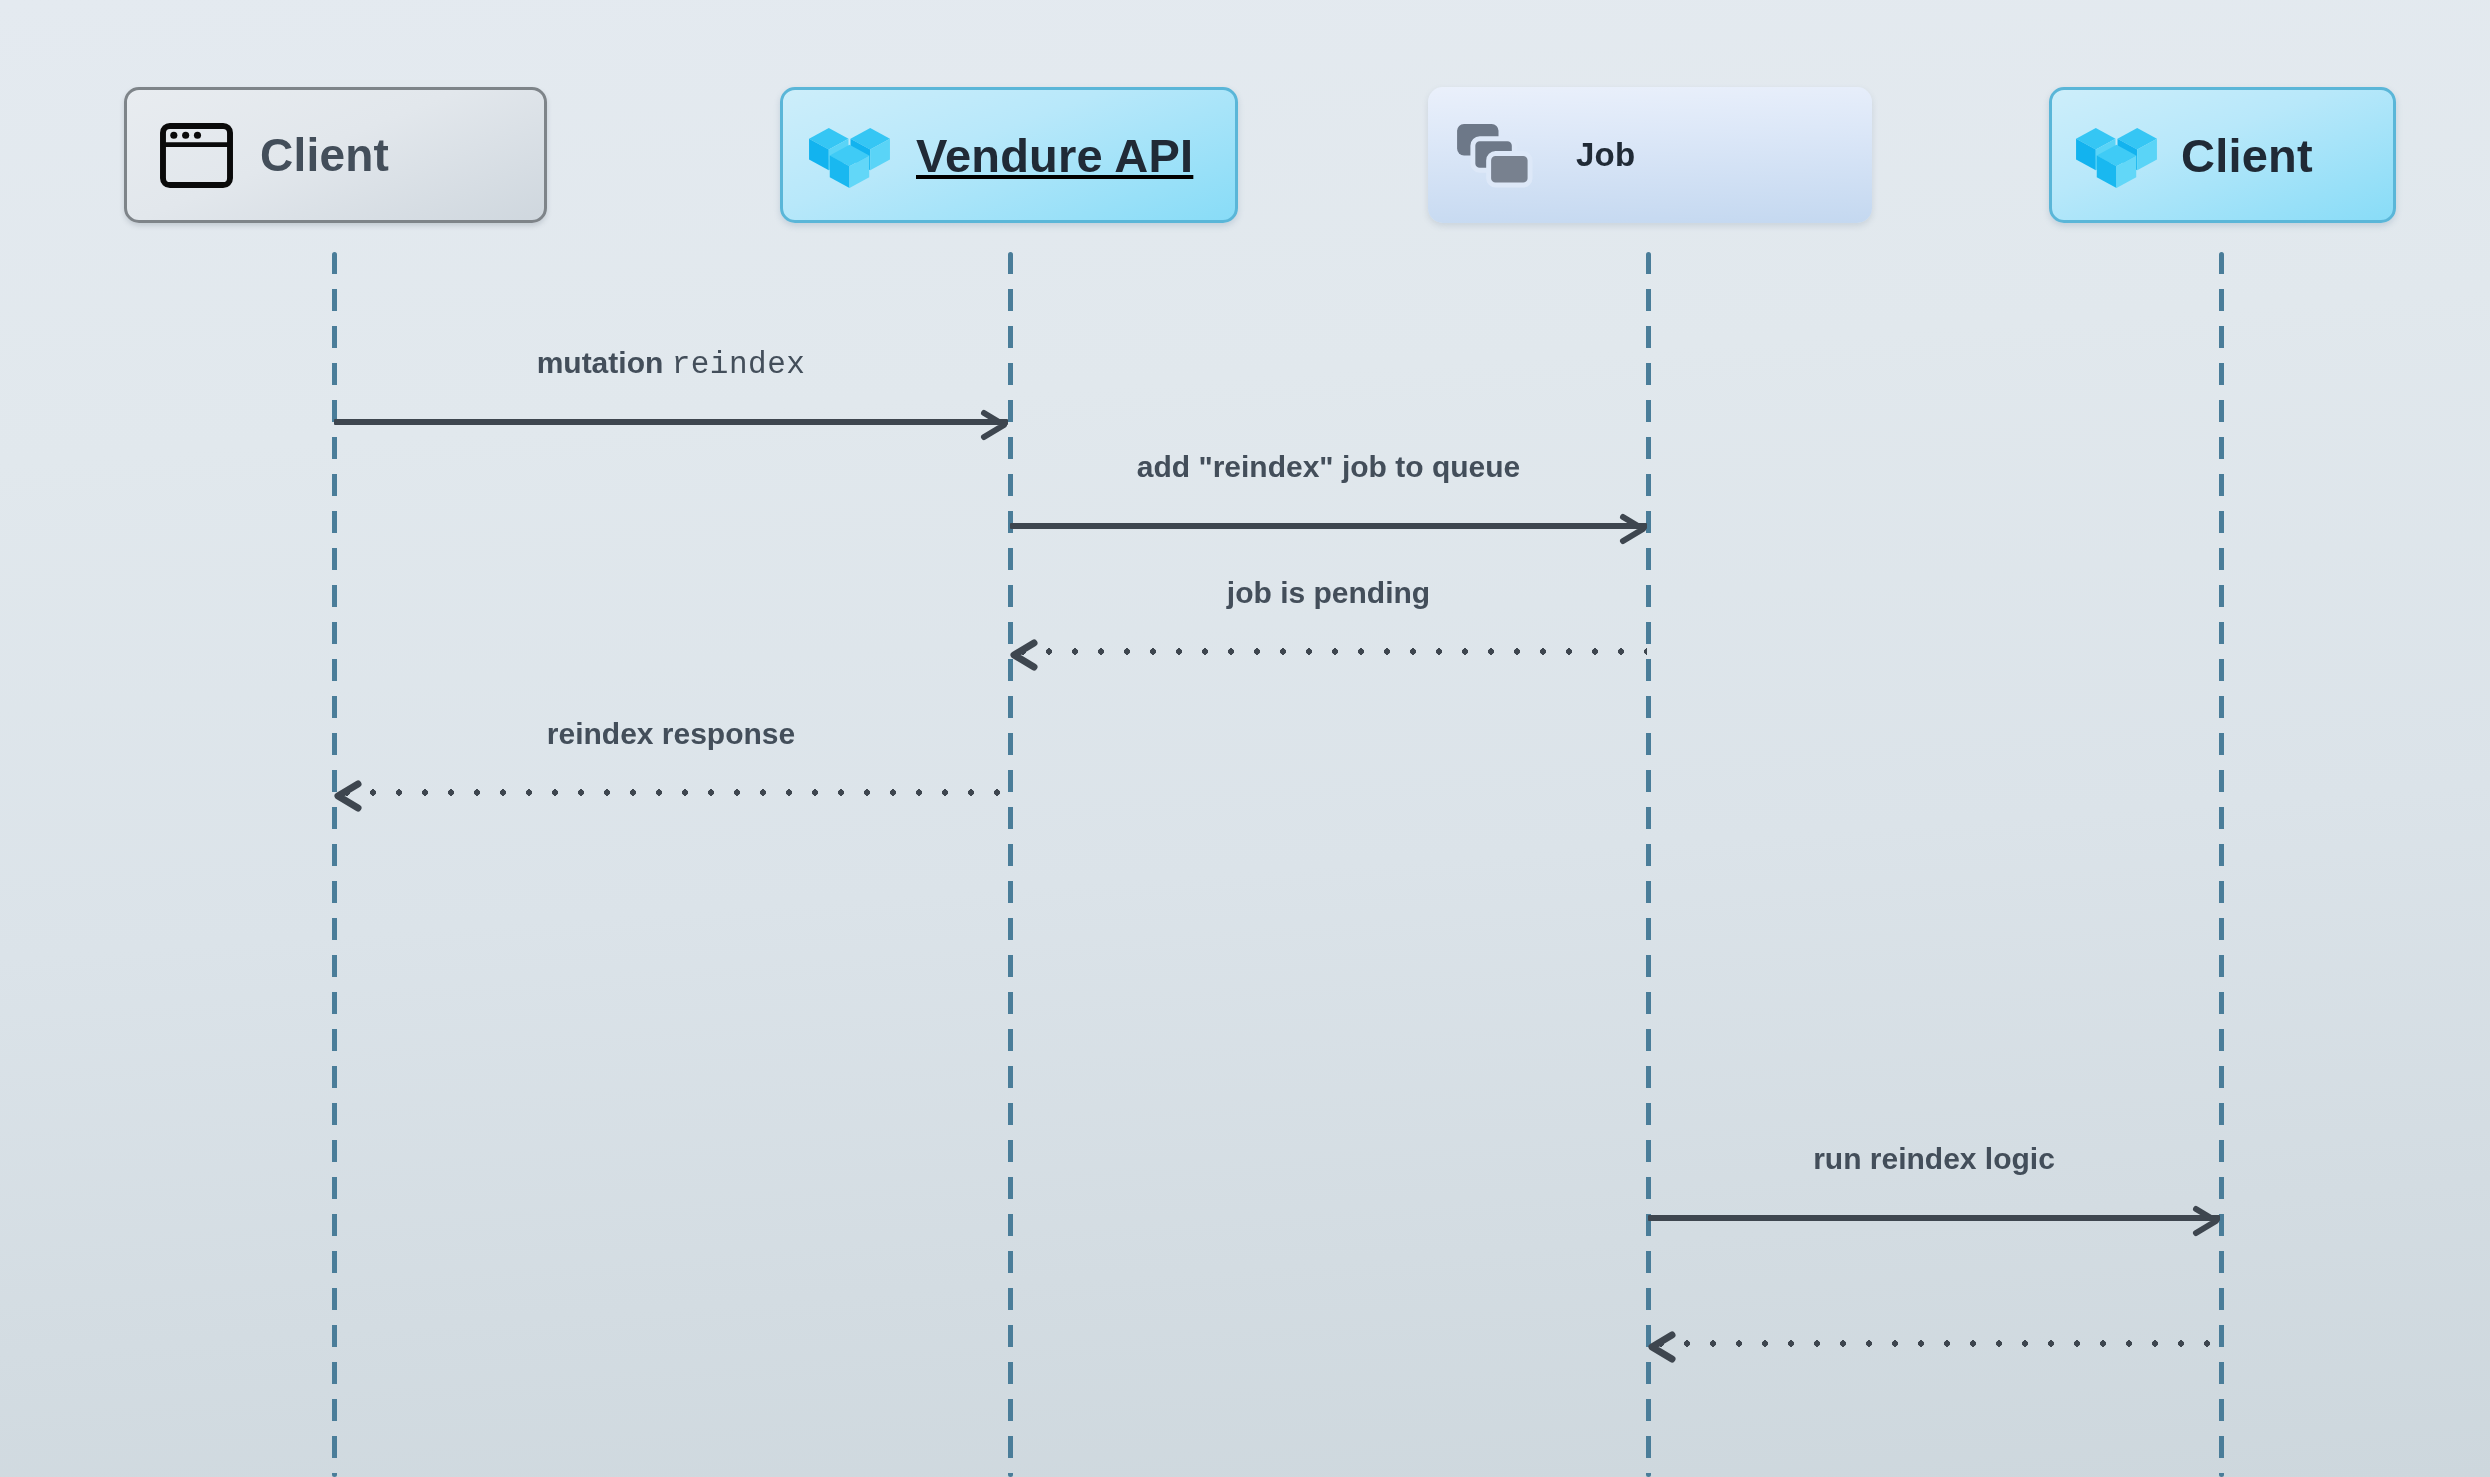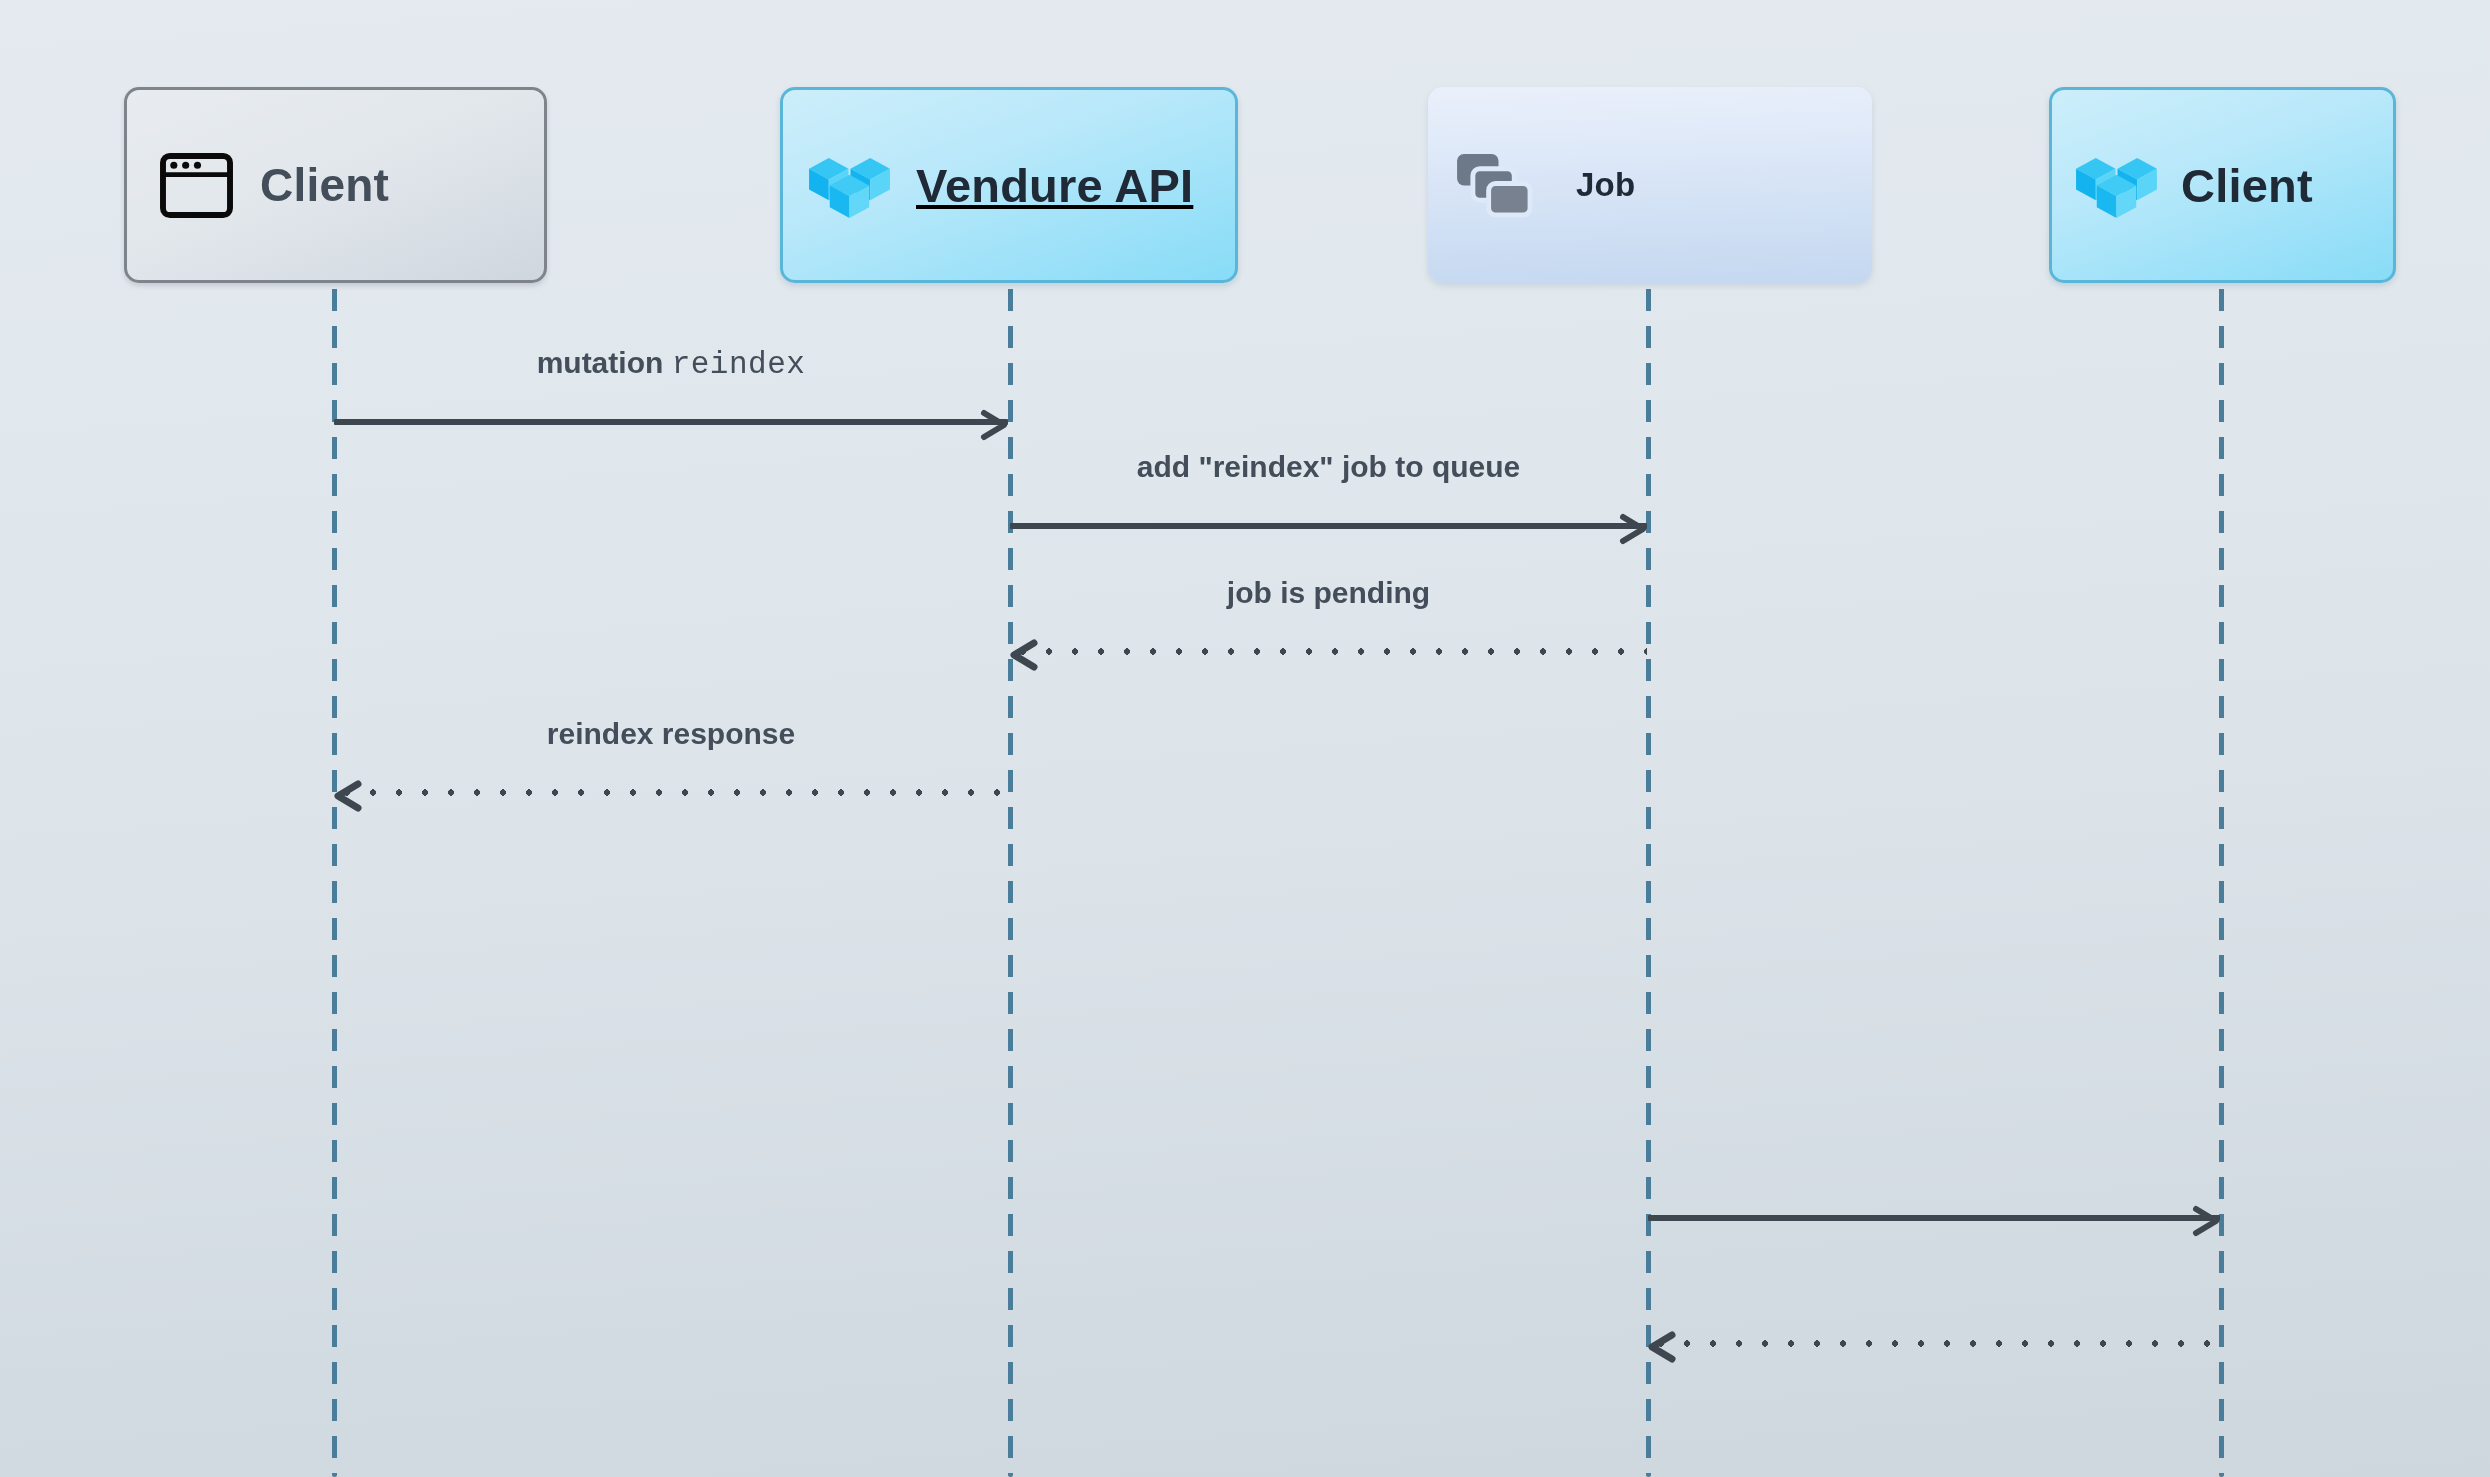--- a/index.html
+++ b/index.html
@@ -15,21 +15,21 @@
   
   .lifeline{
     position:absolute;width:5px;top:252px;bottom:0;
     background-image:linear-gradient(to bottom,#4a7d99 0 22px,rgba(0,0,0,0) 22px 37px);
     background-size:5px 37px;
     border-radius:3px;
   }
 
   
   .actor{
-    position:absolute;top:87px;height:196px;
+    position:absolute;top:87px;height:136px;
     border-radius:15px;
     display:flex;align-items:center;
     box-sizing:border-box;
   }
   .actor .ico{flex:0 0 auto;display:flex;align-items:center;justify-content:center;}
   .actor .nm{
     font-weight:bold;color:#202a36;white-space:nowrap;
     letter-spacing:0.2px;
   }
 
@@ -196,20 +196,23 @@
     </div>
     <div class="line"></div>
     <div class="head">
       <svg width="40" height="40" viewBox="0 0 40 40">
         <polyline points="30,8 10,20 30,32" fill="none" stroke="#3e464f" stroke-width="7" stroke-linecap="round" stroke-linejoin="round"></polyline>
       </svg>
     </div>
   </div>
 
   <div class="msg solid right" style="left:1648px;width:572px;top:1144px;">
+    <div class="lbl">
+      <span>run reindex logic</span>
+    </div>
     <div class="line"></div>
     <div class="head">
       <svg width="40" height="40" viewBox="0 0 40 40">
         <polyline points="10,8 30,20 10,32" fill="none" stroke="#3e464f" stroke-width="6" stroke-linecap="round" stroke-linejoin="round"></polyline>
       </svg>
     </div>
   </div>
 
   <div class="msg dotted left" style="left:1648px;width:572px;top:1270px;">
     <div class="line"></div>

